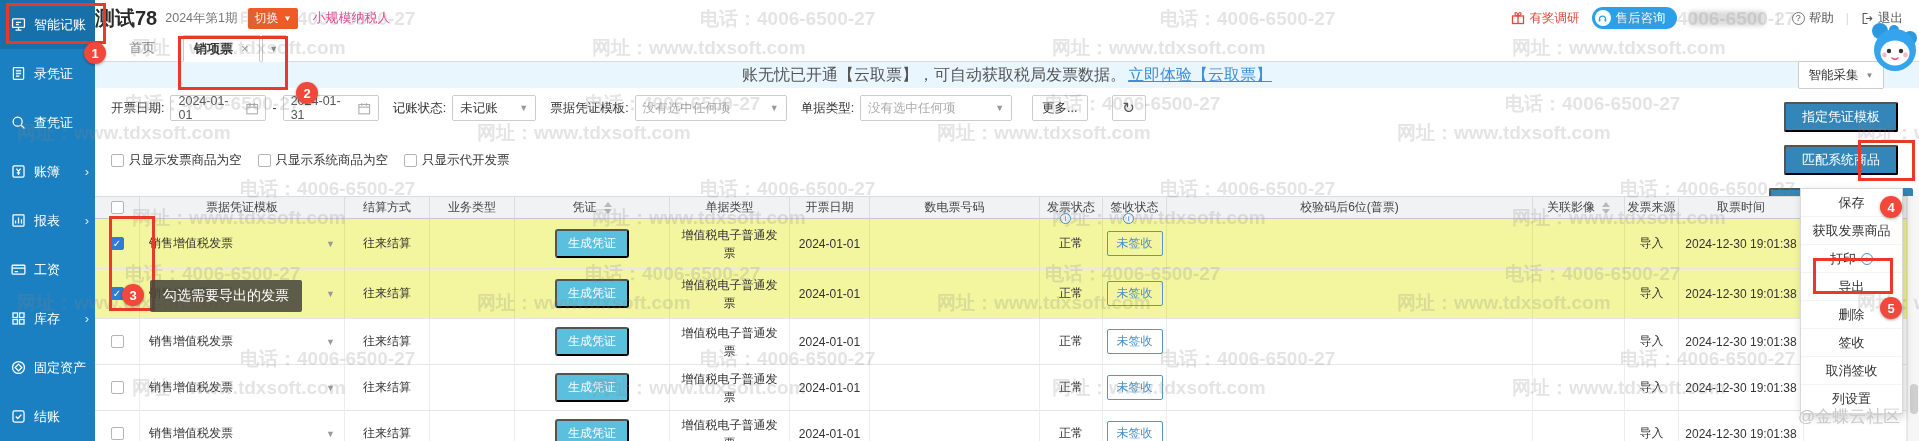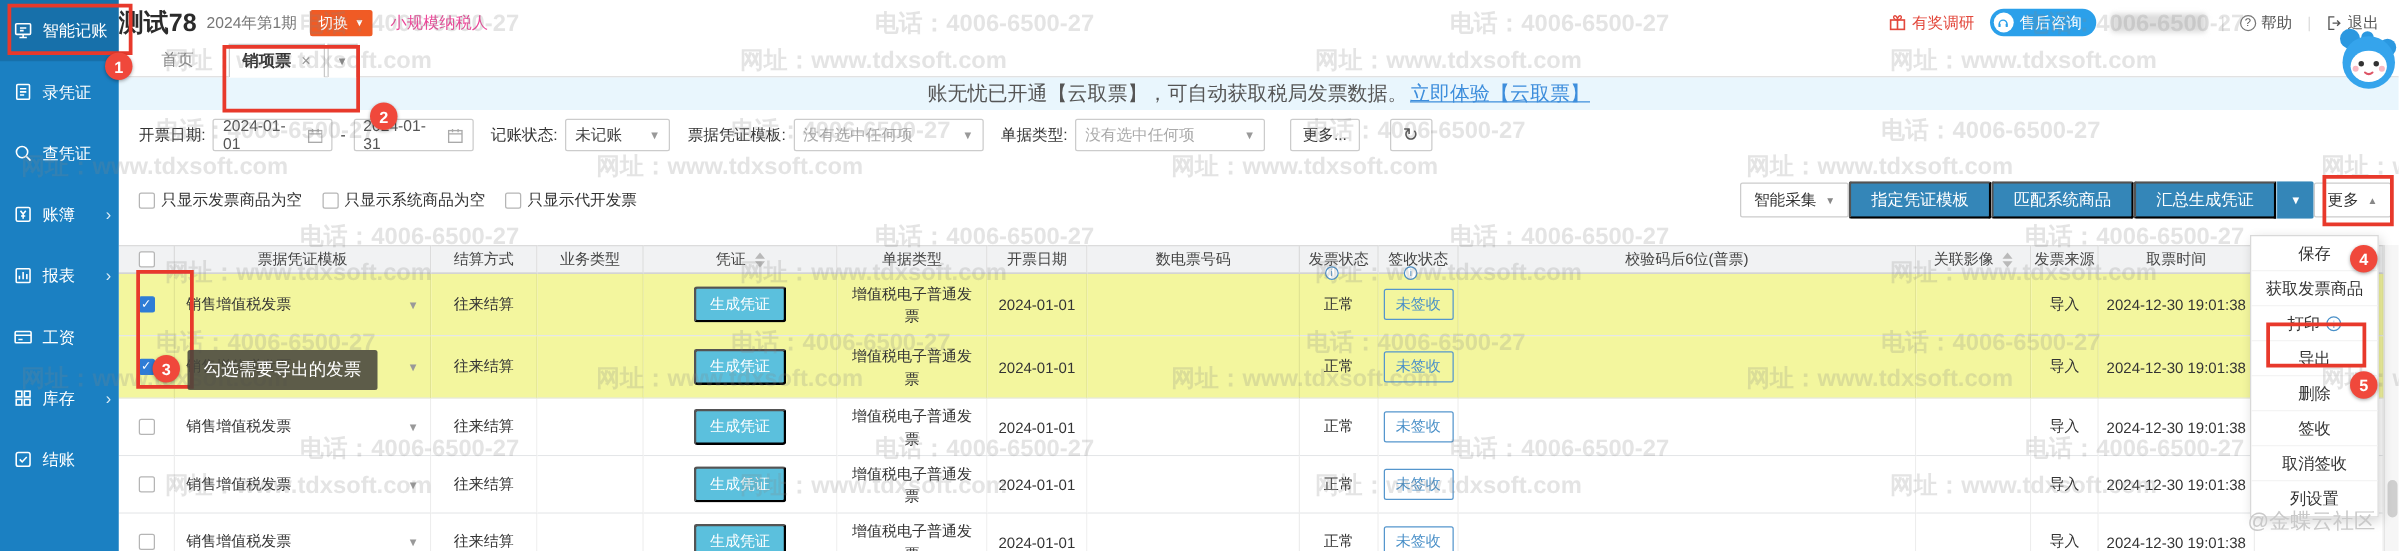--- a/index.html
+++ b/index.html
@@ -62,21 +62,21 @@
                  font-size:12.5px; color:#333; display:flex; align-items:center; margin-left:14px; cursor:pointer; }
   .refresh { width:34px; height:26px; border:1px solid #ccc; border-radius:2px; background:#fff;
              display:flex; align-items:center; justify-content:center; color:#555; font-size:15px; margin-left:18px; cursor:pointer; }
 
   .controlrow { height:34px; margin-top:20px; display:flex; align-items:center; padding:0 6px 0 16px; }
   .toggles { display:flex; align-items:center; gap:16px; font-size:12.5px; color:#333; }
   .toggle { display:flex; align-items:center; gap:5px; cursor:pointer; }
   .cb { width:13px; height:13px; border:1px solid #b5b5b5; border-radius:2px; background:#fff; flex:none;
         display:flex; align-items:center; justify-content:center; font-size:10px; color:#fff; }
   .cb.on { background:#2e7cd6; border-color:#2e7cd6; }
-  .actions { margin-left:auto; display:flex; align-items:center; gap:0; }
+  .actions { margin-left:auto; display:flex; align-items:center; gap:13px;flex-direction:column; }
   .btn-primary { background:#3486b8; color:#fff; height:30px; padding:0 16px; font-size:13px; border-radius:2px;
                  display:flex; align-items:center; cursor:pointer; white-space:nowrap; }
   .btn-light { background:#fff; border:1px solid #ccc; color:#333; height:28px; padding:0 10px; font-size:12.5px;
                border-radius:2px; display:flex; align-items:center; gap:7px; cursor:pointer; white-space:nowrap; }
   .btn-light .car { color:#888; font-size:8px; }
   .split { display:flex; }
   .split .sp-main { border-radius:2px 0 0 2px; }
   .split .sp-car { background:#3486b8; color:#fff; width:30px; height:30px; border-radius:0 2px 2px 0;
                    border-left:1px solid rgba(255,255,255,.35); display:flex; align-items:center; justify-content:center;
                    font-size:9px; cursor:pointer; }
@@ -196,20 +196,29 @@
         <span class="sb-ic">
           <svg viewBox="0 0 20 20">
             <rect x="3.5" y="3.5" width="5.3" height="5.3" fill="none" stroke="#fff" stroke-width="1.5"></rect>
             <rect x="11.2" y="3.5" width="5.3" height="5.3" fill="none" stroke="#fff" stroke-width="1.5"></rect>
             <rect x="3.5" y="11.2" width="5.3" height="5.3" fill="none" stroke="#fff" stroke-width="1.5"></rect>
             <rect x="11.2" y="11.2" width="5.3" height="5.3" fill="none" stroke="#fff" stroke-width="1.5"></rect>
           </svg>
         </span>
         <span class="sb-label">库存</span>
         <span class="sb-chev">›</span>
+      </div>
+      <div class="sb-item">
+        <span class="sb-ic">
+          <svg viewBox="0 0 20 20">
+            <circle cx="10" cy="10" r="7" fill="none" stroke="#fff" stroke-width="1.5"></circle>
+            <rect x="7.2" y="7.2" width="5.6" height="5.6" transform="rotate(45 10 10)" fill="none" stroke="#fff" stroke-width="1.5"></rect>
+          </svg>
+        </span>
+        <span class="sb-label">固定资产</span>
       </div>
       <div class="sb-item">
         <span class="sb-ic">
           <svg viewBox="0 0 20 20">
             <rect x="3.5" y="3.5" width="13" height="13" rx="2" fill="none" stroke="#fff" stroke-width="1.5"></rect>
             <path d="M6.8 10l2.3 2.4 4.3-4.6" fill="none" stroke="#fff" stroke-width="1.5"></path>
           </svg>
         </span>
         <span class="sb-label">结账</span>
       </div>

